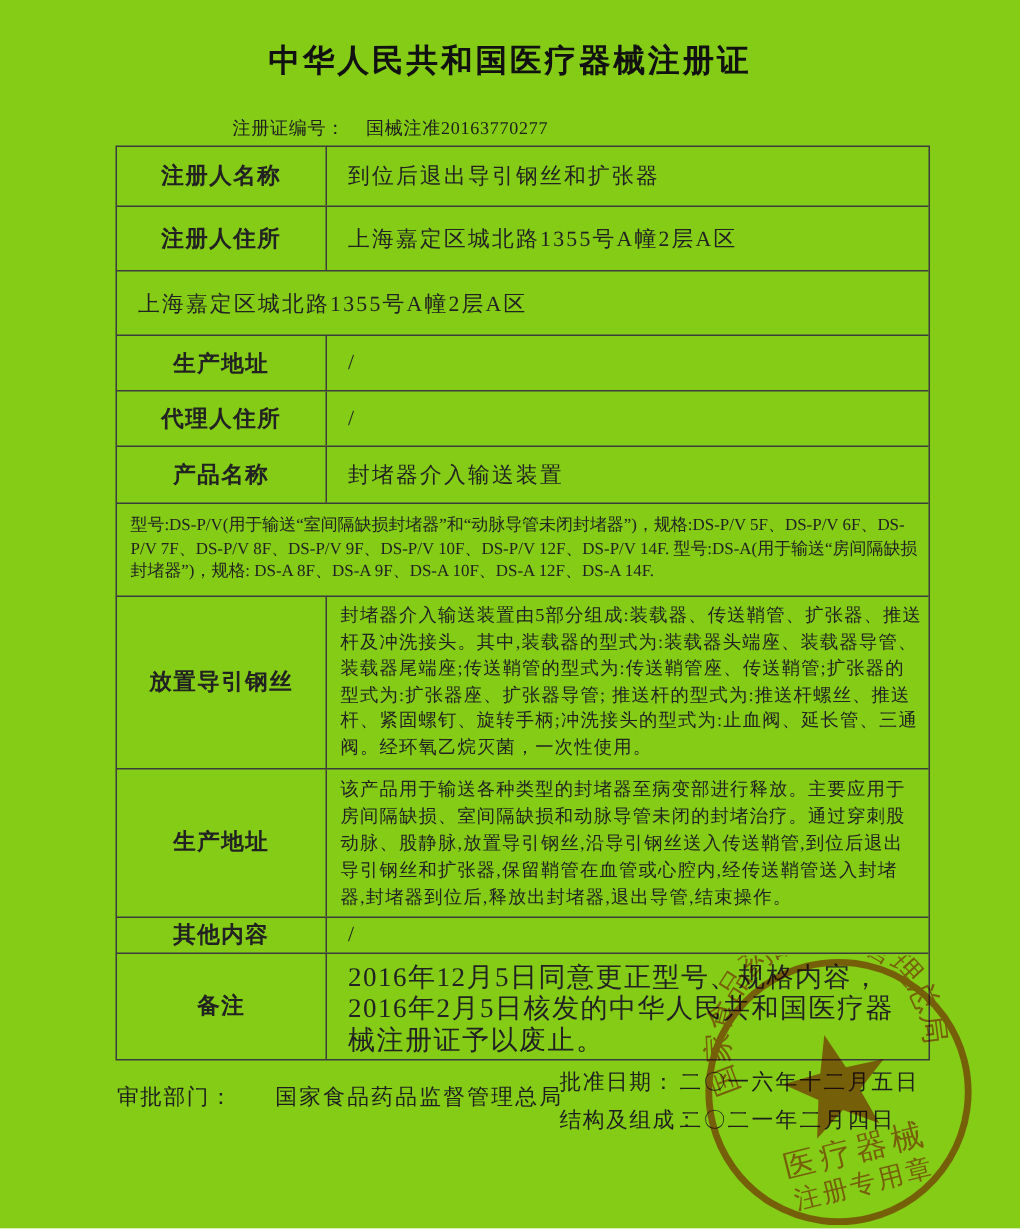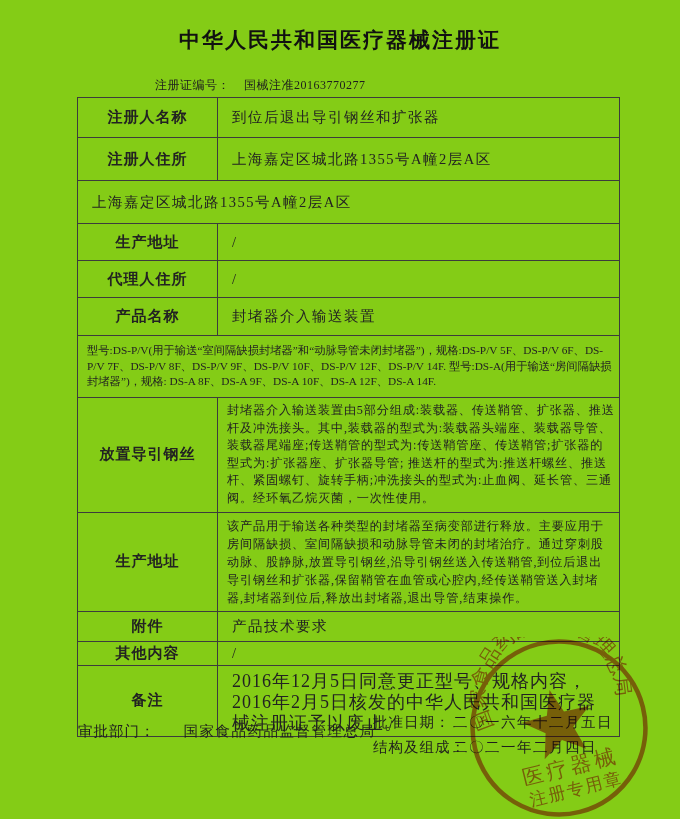--- a/index.html
+++ b/index.html
@@ -96,24 +96,20 @@
         <div class="tvalue">型号:DS-P/V(用于输送“室间隔缺损封堵器”和“动脉导管未闭封堵器”)，规格:DS-P/V 5F、DS-P/V 6F、DS-P/V 7F、DS-P/V 8F、DS-P/V 9F、DS-P/V 10F、DS-P/V 12F、DS-P/V 14F. 型号:DS-A(用于输送“房间隔缺损封堵器”)，规格: DS-A 8F、DS-A 9F、DS-A 10F、DS-A 12F、DS-A 14F.</div>
       </div>
       <div class="trow row-7">
         <div class="tlabel">放置导引钢丝</div>
         <div class="tvalue">封堵器介入输送装置由5部分组成:装载器、传送鞘管、扩张器、推送杆及冲洗接头。其中,装载器的型式为:装载器头端座、装载器导管、装载器尾端座;传送鞘管的型式为:传送鞘管座、传送鞘管;扩张器的型式为:扩张器座、扩张器导管; 推送杆的型式为:推送杆螺丝、推送杆、紧固螺钉、旋转手柄;冲洗接头的型式为:止血阀、延长管、三通阀。经环氧乙烷灭菌，一次性使用。</div>
       </div>
       <div class="trow row-8">
         <div class="tlabel">生产地址</div>
         <div class="tvalue">该产品用于输送各种类型的封堵器至病变部进行释放。主要应用于房间隔缺损、室间隔缺损和动脉导管未闭的封堵治疗。通过穿刺股动脉、股静脉,放置导引钢丝,沿导引钢丝送入传送鞘管,到位后退出导引钢丝和扩张器,保留鞘管在血管或心腔内,经传送鞘管送入封堵器,封堵器到位后,释放出封堵器,退出导管,结束操作。</div>
       </div>
-      <div class="trow row-9">
-        <div class="tlabel">附件</div>
-        <div class="tvalue">产品技术要求</div>
-      </div>
       <div class="trow row-10">
         <div class="tlabel">其他内容</div>
         <div class="tvalue">/</div>
       </div>
       <div class="trow row-11">
         <div class="tlabel">备注</div>
         <div class="tvalue">2016年12月5日同意更正型号、规格内容，2016年2月5日核发的中华人民共和国医疗器械注册证予以废止。</div>
       </div>
     </div>
 

